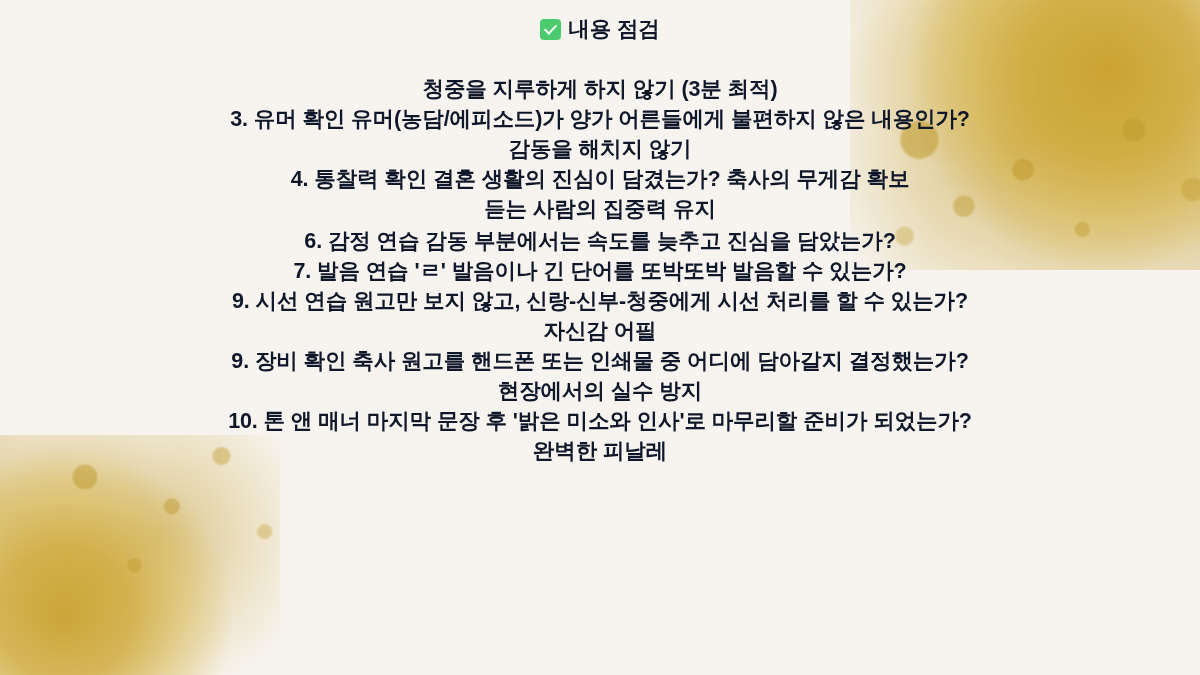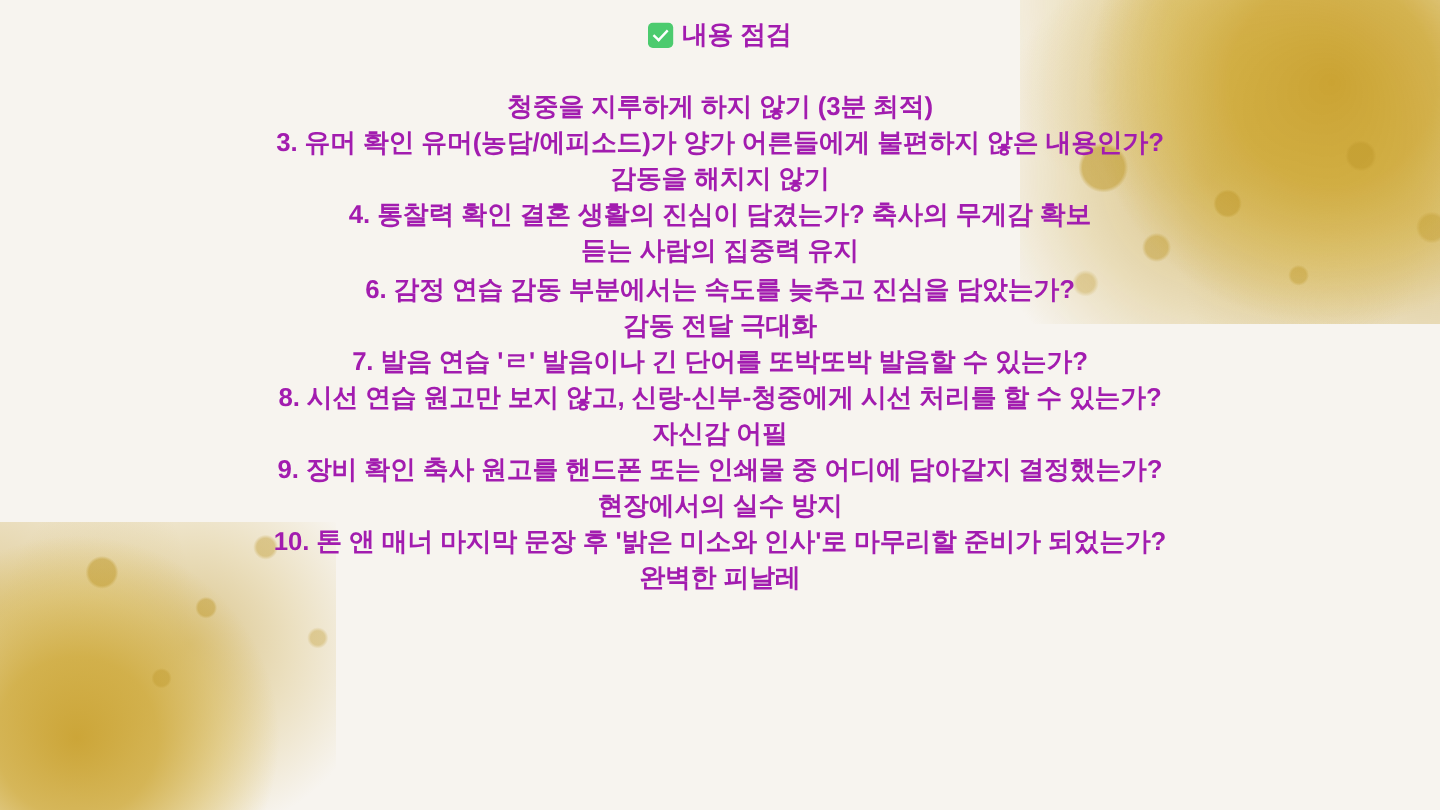--- a/index.html
+++ b/index.html
@@ -83,21 +83,21 @@
     box-sizing: border-box;
     padding: 14px 24px 10px 24px;
     display: flex;
     flex-direction: column;
     align-items: center;
   }
 
   .line {
     width: 100%;
     text-align: center;
-    color: #a21caf;
+    color: #0f172a;
     font-weight: bold;
     font-size: 21.5px;
     line-height: 30px;
     letter-spacing: -0.1px;
     white-space: nowrap;
   }
 
   .section-head {
     font-size: 21.5px;
     line-height: 30px;
@@ -150,22 +150,21 @@
   <div class="line">청중을 지루하게 하지 않기 (3분 최적)</div>
   <div class="line">3. 유머 확인 유머(농담/에피소드)가 양가 어른들에게 불편하지 않은 내용인가?</div>
   <div class="line">감동을 해치지 않기</div>
   <div class="line">4. 통찰력 확인 결혼 생활의 진심이 담겼는가? 축사의 무게감 확보</div>
   <div class="line">듣는 사람의 집중력 유지</div>
 
   <div class="sp-mid"></div>
 
 
   <div class="line">6. 감정 연습 감동 부분에서는 속도를 늦추고 진심을 담았는가?</div>
-  <div class="line">감동 전달 극대화</div>
   <div class="line">7. 발음 연습 'ㄹ' 발음이나 긴 단어를 또박또박 발음할 수 있는가?</div>
-  <div class="line">8. 시선 연습 원고만 보지 않고, 신랑-신부-청중에게 시선 처리를 할 수 있는가?</div>
+  <div class="line">9. 시선 연습 원고만 보지 않고, 신랑-신부-청중에게 시선 처리를 할 수 있는가?</div>
   <div class="line">자신감 어필</div>
   <div class="line">9. 장비 확인 축사 원고를 핸드폰 또는 인쇄물 중 어디에 담아갈지 결정했는가?</div>
   <div class="line">현장에서의 실수 방지</div>
   <div class="line">10. 톤 앤 매너 마지막 문장 후 '밝은 미소와 인사'로 마무리할 준비가 되었는가?</div>
   <div class="line">완벽한 피날레</div>
 
 </div>
 
 </body></html>

